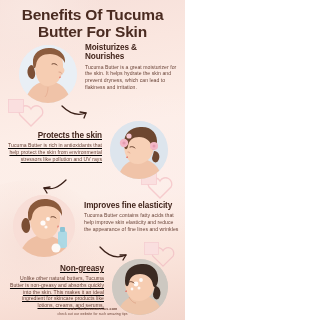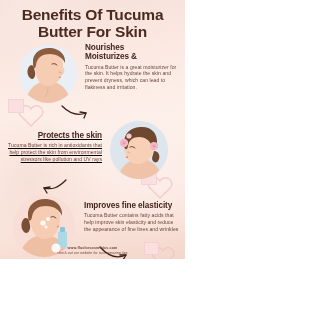--- a/index.html
+++ b/index.html
@@ -6,21 +6,21 @@
     margin: 0;
     padding: 0;
     background: #ffffff;
   }
   body {
     font-family: "Liberation Sans", sans-serif;
   }
   .poster {
     position: relative;
     width: 185px;
-    height: 259px;
+    height: 320px;
     overflow: hidden;
     background: linear-gradient(170deg, #f6dfd9 0%, #fae6df 18%, #fdeee8 42%, #fcefe9 60%, #fae3da 82%, #f3d6cc 100%);
   }
   
   .blob {
     position: absolute;
     border-radius: 50%;
     pointer-events: none;
   }
   .blob-a {
@@ -181,22 +181,22 @@
             <path d="M42 22 C45 22 46 25 45 27 C44 29 42 29 41 27 Z" fill="#f6cdb2"></path>
             <path d="M33 19 C35 18 37 19 38 20" stroke="#6b4430" stroke-width="1" fill="none" stroke-linecap="round"></path>
             <path d="M40 27 C42 27 43 28 43 29" stroke="#d79c82" stroke-width="0.8" fill="none" stroke-linecap="round"></path>
             <path d="M41 31 C42.5 32.5 41.5 33.5 40 33" fill="#e2796f"></path>
             <path d="M29 42 C29 46 28 50 26 52" stroke="#e7b094" stroke-width="0.9" fill="none"></path>
           </svg>
         </div>
       </div>
       <div class="txt right" style="padding-right:8px;padding-top:1px;">
         <div class="head">
+          <div>Moisturizes &amp;</div>
           <div>Nourishes</div>
-          <div>Moisturizes &amp;</div>
         </div>
         <p class="body">Tucuma Butter is a great moisturizer for the skin. It helps hydrate the skin and prevent dryness, which can lead to flakiness and irritation.</p>
       </div>
     </div>
   </div>
 
   <svg class="arrow" style="left:60px;top:104px;" width="30" height="16" viewBox="0 0 30 16">
     <path d="M2 2 C10 10 18 12 26 9" stroke="#3b2018" stroke-width="1.3" fill="none" stroke-linecap="round"></path>
     <path d="M26 9 L20 8 M26 9 L24 14" stroke="#3b2018" stroke-width="1.3" fill="none" stroke-linecap="round"></path>
   </svg>
@@ -280,20 +280,24 @@
             <circle cx="24" cy="25" r="2.4" fill="#ffffff" opacity="0.92"></circle>
             <circle cx="29" cy="21" r="1.9" fill="#ffffff" opacity="0.9"></circle>
             <circle cx="27" cy="29" r="1.5" fill="#ffffff" opacity="0.85"></circle>
             <circle cx="20" cy="30" r="1.4" fill="#ffffff" opacity="0.85"></circle>
             <path d="M17 23 C19 22 21 23 22 24" stroke="#6b4430" stroke-width="1" fill="none" stroke-linecap="round"></path>
             <path d="M14 31 C16 32 15 33.5 13 33" fill="#e2796f"></path>
             <path d="M17 38 C19 42 22 44 24 44" stroke="#e0a98d" stroke-width="1" fill="none"></path>
           </svg>
         </div>
       </div>
+      <div class="txt left" style="padding-left:7px;padding-top:8px;">
+        <div class="head">Non-greasy</div>
+        <p class="body">Unlike other natural butters, Tucuma Butter is non-greasy and absorbs quickly into the skin. This makes it an ideal ingredient for skincare products like lotions, creams, and serums.</p>
+      </div>
     </div>
   </div>
 
   <div class="footer">
     <div class="url">www.fluxlorcosmetics.com</div>
     <div class="tag">check out our website for such amazing tips</div>
   </div>
 
 </div>
 

